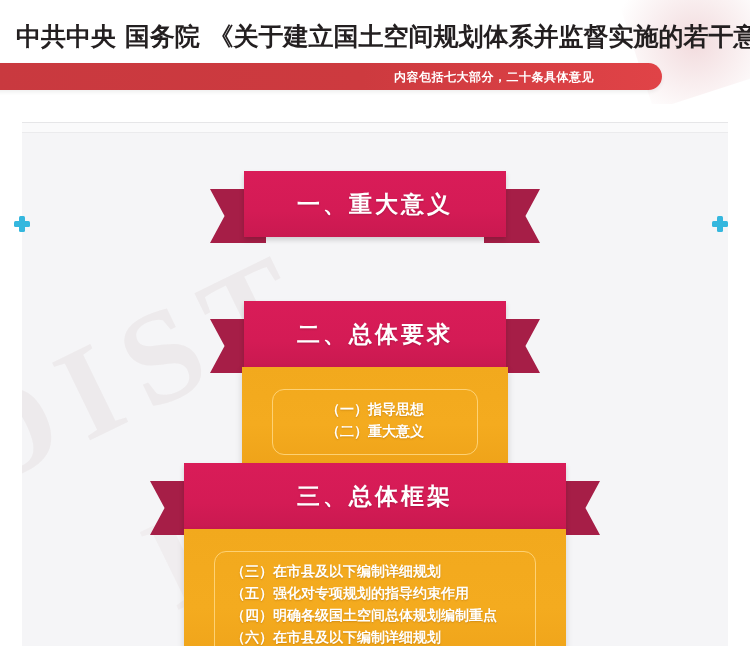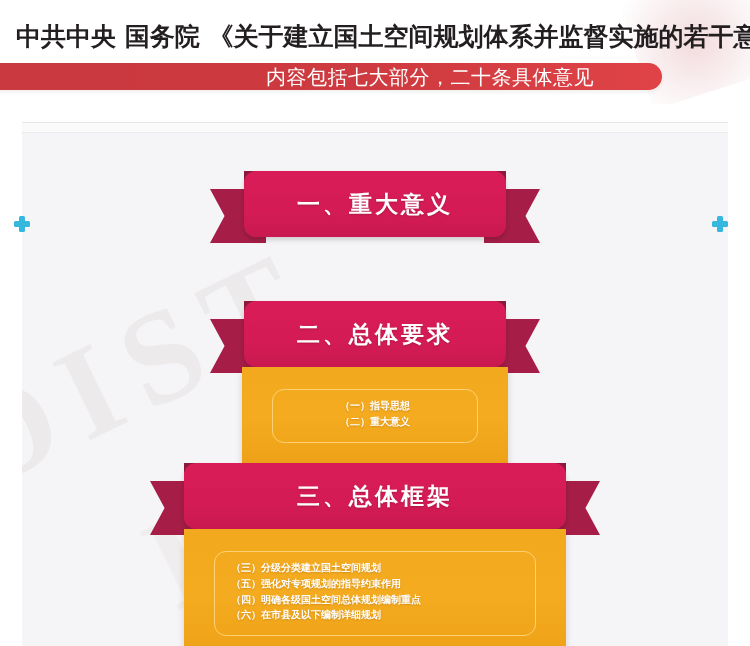--- a/index.html
+++ b/index.html
@@ -23,21 +23,21 @@
     font-family:"DejaVu Sans","Liberation Sans",sans-serif;
   }
   .subtitle-bar {
     position:absolute; left:-6px; top:63px; width:668px; height:27px;
     background:linear-gradient(90deg,#c9393f 0%,#cd3a3f 55%,#e04347 100%);
     border-radius:0 14px 14px 0;
     box-shadow:0 2px 4px rgba(0,0,0,0.07);
   }
   .subtitle-text {
     position:absolute; right:68px; top:50%; transform:translateY(-50%);
-    color:#ffffff; font-size:20px; font-weight:normal;
+    color:#ffffff; font-size:12px; font-weight:bold;
     white-space:nowrap; letter-spacing:0.5px;
     font-family:"DejaVu Sans","Liberation Sans",sans-serif;
   }
   .header-blob {
     position:absolute; right:-30px; top:-40px; width:150px; height:130px;
     background:radial-gradient(circle at 40% 60%, rgba(226,175,180,0.45), rgba(255,255,255,0) 68%);
     transform:rotate(-18deg);
   }
 
   
@@ -106,21 +106,21 @@
     position:absolute; top:0; width:22px; height:18px;
     background:#8d1a3c;
   }
   .fold-left  { left:34px;  clip-path:polygon(0 0, 100% 0, 100% 100%, 0 100%); }
   .fold-right { right:34px; clip-path:polygon(0 0, 100% 0, 100% 100%, 0 100%); }
   .ribbon-body {
     position:absolute; left:34px; right:34px; top:0; height:66px;
     background:#d41b56;
     background:linear-gradient(180deg,#d91c58 0%,#d41b55 60%,#c91950 100%);
     box-shadow:0 3px 5px rgba(0,0,0,0.16);
-    display:flex; align-items:center; justify-content:center;border-radius:12px;
+    display:flex; align-items:center; justify-content:center;
   }
   .ribbon-title {
     color:#ffffff; font-size:23px; font-weight:bold;
     letter-spacing:3px; white-space:nowrap;
     text-shadow:0 1px 2px rgba(0,0,0,0.18);
     font-family:"DejaVu Sans","Liberation Sans",sans-serif;
   }
 
   
   .ybox {
@@ -130,21 +130,21 @@
     padding:22px 30px 26px 30px;
   }
   .ybox-inner {
     border:1.5px solid rgba(255,216,130,0.85);
     border-radius:12px;
     padding:8px 16px 12px 16px;
   }
   .ybox-2 { width:266px; margin-top:-6px; }
   .ybox-3 { width:382px; margin-top:-6px; }
   .yitem {
-    color:#ffffff; font-size:10px; font-weight:bold;
+    color:#ffffff; font-size:14px; font-weight:bold;
     line-height:1.58; white-space:nowrap;
     text-shadow:0 1px 1.5px rgba(150,90,0,0.35);
     font-family:"DejaVu Sans","Liberation Sans",sans-serif;
   }
   .yitem-center { text-align:center; }
 
   .wrap-2 { position:relative; width:266px; margin:0 auto; }
   .wrap-3 { position:relative; width:382px; margin:0 auto; }
   .rib-2 { width:330px; margin:0 auto;text-align:right; }
   .rib-3 { width:450px; margin:0 auto; }
@@ -209,21 +209,21 @@
         <div class="ribbon-tail tail-right"></div>
         <div class="ribbon-fold fold-left"></div>
         <div class="ribbon-fold fold-right"></div>
         <div class="ribbon-body">
           <span class="ribbon-title">三、总体框架</span>
         </div>
       </div>
       <div class="wrap-3">
         <div class="ybox ybox-3">
           <div class="ybox-inner">
-            <div class="yitem">（三）分级分类建立国土空间规划</div>
+            <div class="yitem">（三）在市县及以下编制详细规划</div>
             <div class="yitem">（五）强化对专项规划的指导约束作用</div>
             <div class="yitem">（四）明确各级国土空间总体规划编制重点</div>
             <div class="yitem">（六）在市县及以下编制详细规划</div>
           </div>
         </div>
       </div>
     </div>
 
   </div>
 

